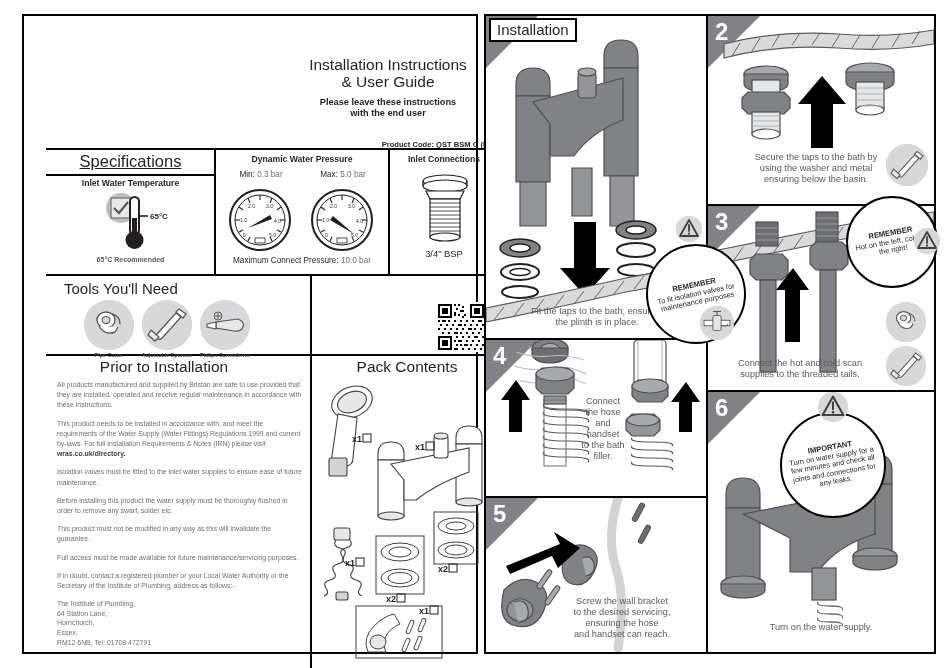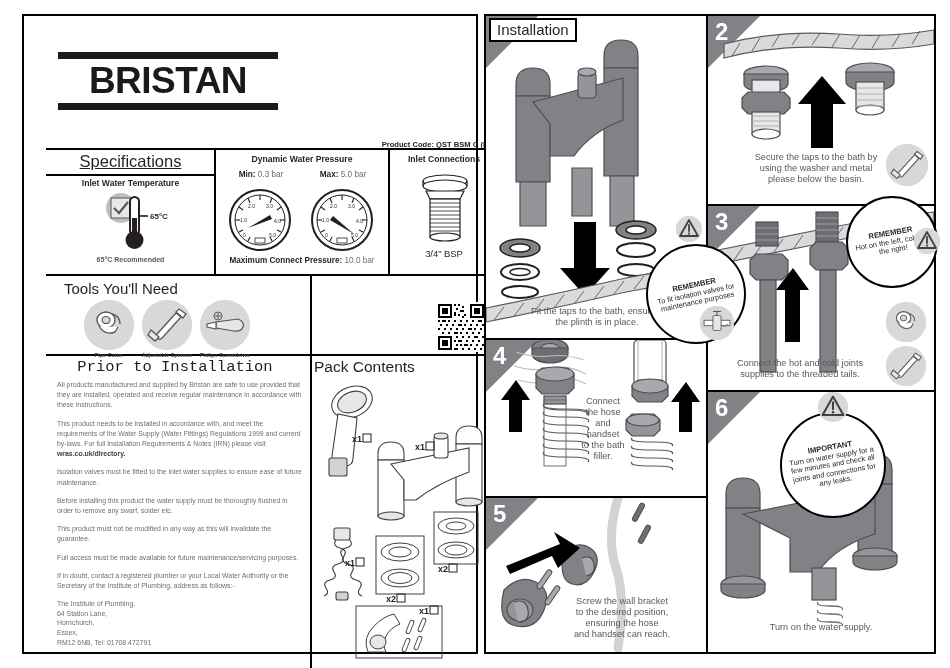--- a/index.html
+++ b/index.html
@@ -27,21 +27,21 @@
   .vr{position:absolute;background:#000;width:2px;}
 
   
   #spec-title{left:24px;top:136px;width:165px;text-align:center;font-size:16.5px;text-decoration:underline;}
   #spec-sub{left:24px;top:162px;width:165px;text-align:center;font-size:8.6px;font-weight:bold;}
   #spec-note{left:24px;top:240px;width:165px;text-align:center;font-size:7px;font-weight:bold;color:#58595b;}
   #dwp-title{left:196px;top:138px;width:164px;text-align:center;font-size:8.6px;font-weight:bold;}
   #dwp-min{left:196px;top:154px;width:82px;text-align:center;font-size:8.2px;}
   #dwp-max{left:278px;top:154px;width:82px;text-align:center;font-size:8.2px;}
   #dwp-static{left:190px;top:240px;width:176px;text-align:center;font-size:8.2px;}
-  .lbl-b{font-weight:bold;color:#231f20;}
+  .lbl-b{font-weight:normal;color:#231f20;}
   #inlet-title{left:366px;top:138px;width:108px;text-align:center;font-size:8.6px;font-weight:bold;}
   #inlet-size{left:366px;top:232px;width:108px;text-align:center;font-size:9.4px;}
 
   
   #thermo{left:78px;top:176px;width:80px;height:62px;}
   
   .gauge{position:absolute;top:172px;width:64px;height:64px;}
   #gauge-min{left:204px;}
   #gauge-max{left:286px;}
 
@@ -52,26 +52,26 @@
   #tools-title{left:30px;top:264px;font-size:15px;margin-left:10px;}
   .tool{position:absolute;top:284px;width:50px;height:50px;border-radius:50%;background:#d7d8da;}
   #tool-1{left:60px;} #tool-2{left:118px;} #tool-3{left:176px;}
   .tool-lbl{position:absolute;top:336px;width:74px;text-align:center;font-size:5.4px;font-weight:bold;color:#414042;}
   #tool-lbl-1{left:48px;} #tool-lbl-2{left:106px;} #tool-lbl-3{left:164px;}
   #spare-title{left:290px;top:266px;width:186px;text-align:center;font-size:15.5px;}
   #spare-text{left:292px;top:288px;width:112px;text-align:center;font-size:7.4px;line-height:10px;color:#6d6e71;}
   #qr{left:412px;top:286px;width:50px;height:50px;}
 
   
-  #prior-title{left:20px;top:342px;width:262px;text-align:center;font-size:15.5px;font-family:Liberation Mono, monospace;}
+  #prior-title{left:9px;top:342px;width:262px;text-align:center;font-size:15.5px;}
   #prior-body{left:33px;top:364px;width:248px;font-size:6.9px;line-height:10.2px;color:#6d6e71;}
   #prior-body p{margin:0 0 8px 0;}
   #prior-body .addr{line-height:9.6px;}
   #prior-body b{color:#414042;}
-  #pack-title{left:290px;top:342px;width:186px;font-size:15.5px;}
+  #pack-title{left:290px;top:342px;width:186px;text-align:center;font-size:15.5px;}
   #pack-art{left:292px;top:364px;width:184px;height:282px;}
 
   
   #right-sheet{left:484px;top:14px;width:452px;height:640px;border:2px solid #000;background:#fff;}
   .panel{position:absolute;box-sizing:border-box;background:#fff;overflow:hidden;}
   .panel .corner{position:absolute;left:0;top:0;width:0;height:0;border-top:52px solid #808285;border-right:52px solid transparent;}
   .panel .num{position:absolute;left:7px;top:2px;font-size:24px;font-weight:bold;color:#fff;z-index:3;}
   .cap{position:absolute;text-align:center;font-size:9.2px;line-height:11px;color:#58595b;}
 
   #installation-tag{left:489px;top:18px;z-index:9;border:2px solid #000;background:#fff;padding:1px 6px 2px 6px;font-size:15px;}
@@ -94,26 +94,27 @@
   .circ-icon{position:absolute;border-radius:50%;background:#d7d8da;z-index:11;}
   svg{overflow:visible;}
 </style>
 </head>
 <body>
 
 <div class="page">
 
   <div class="bx" id="left-sheet">
 
-    <div class="bx" id="brand-block">
-      <div class="brand-rule"></div>
-      <div class="brand-word">BRISTAN</div>
-      <div class="brand-rule"></div>
-    </div>
-
+
+    <div class="bx" id="title-block">
+      <div class="t-main">Installation Instructions</div>
+      <div class="t-main">&amp; User Guide</div>
+      <div class="t-sub">Please leave these instructions</div>
+      <div class="t-sub" style="margin-top:0">with the end user</div>
+    </div>
 
     <div class="bx" id="product-code">Product Code: QST BSM C (DS)</div>
 
     <div class="hr" style="left:22px;top:132px;width:456px;"></div>
     <div class="hr" style="left:22px;top:258px;width:456px;"></div>
     <div class="hr" style="left:22px;top:338px;width:456px;"></div>
     <div class="vr" style="left:190px;top:132px;height:126px;"></div>
     <div class="vr" style="left:364px;top:132px;height:126px;"></div>
     <div class="vr" style="left:286px;top:258px;height:396px;"></div>
     <div class="hr" style="left:22px;top:158px;width:168px;"></div>
@@ -528,21 +529,21 @@
           <line x1="148" y1="84" x2="176" y2="84"></line>
             <line x1="148" y1="90" x2="176" y2="90"></line>
         </g>
       </g>
 
       <path d="M114 60 l24 28 h-13 v44 h-22 v-44 h-13 z" fill="#000"></path>
     </svg>
     <div class="cap" style="left:23px;top:136px;width:170px;">
       <div>Secure the taps to the bath by</div>
       <div>using the washer and metal</div>
-      <div>please below the basin.</div>
+      <div>ensuring below the basin.</div>
     </div>
     <div class="circ-icon" style="left:178px;top:128px;width:42px;height:42px;">
       <svg width="42" height="42" viewBox="0 0 50 50">
         <circle cx="25" cy="25" r="25" fill="#d7d8da"></circle>
         <path d="M8 33 l6 5 q4 3 7 -1 l18 -20 l-5 -4 l-18 20 q-3 4 -8 0 z" fill="#fff" stroke="#58595b" stroke-width="1.3"></path>
         <path d="M9 30 l8 7 l-4 4 l-7 -6 z" fill="#e6e7e8" stroke="#58595b" stroke-width="1.3"></path>
         <path d="M34 12 l7 6 l3 -4 l-7 -5 z" fill="#fff" stroke="#58595b" stroke-width="1.3"></path>
       </svg>
     </div>
   </div>
@@ -582,21 +583,21 @@
             <line x1="108" y1="24" x2="130" y2="24"></line>
             <line x1="108" y1="30" x2="130" y2="30"></line>
           </g>
         <path d="M102 42 l6 -6 h26 l6 6 v16 l-6 6 h-26 l-6 -6 z" fill="#808285"></path>
         <rect x="112" y="64" width="16" height="102" fill="#808285"></rect>
       </g>
 
       <path d="M88 62 l16 22 h-9 v52 h-15 v-52 h-9 z" fill="#000" transform="translate(-3,0)"></path>
     </svg>
     <div class="cap" style="left:4px;top:152px;width:176px;">
-      <div>Connect the hot and cold joints</div>
+      <div>Connect the hot and cold scan</div>
       <div>supplies to the threaded tails.</div>
     </div>
     <div class="circ-icon" style="left:178px;top:96px;width:40px;height:40px;">
       <svg width="40" height="40" viewBox="0 0 50 50">
         <circle cx="25" cy="25" r="25" fill="#d7d8da"></circle>
         <ellipse cx="22" cy="20" rx="9" ry="8" fill="#fff" stroke="#58595b" stroke-width="1.4"></ellipse>
         <ellipse cx="22" cy="20" rx="4" ry="3.5" fill="#d7d8da" stroke="#58595b" stroke-width="1.2"></ellipse>
         <path d="M15 26 q6 10 16 6 l3 -5" fill="#fff" stroke="#58595b" stroke-width="1.4"></path>
         <path d="M28 14 q8 2 8 10" fill="none" stroke="#58595b" stroke-width="1.4"></path>
       </svg>
@@ -693,21 +694,21 @@
 
       <g fill="#a7a9ac" stroke="#4d4f53" stroke-width="1">
         <rect x="56" y="70" width="5" height="22" rx="2.5" transform="rotate(35 58 81)"></rect>
         <rect x="64" y="86" width="5" height="22" rx="2.5" transform="rotate(35 66 97)"></rect>
       </g>
 
       <path d="M20 68 l54 -22 l-6 -12 l26 16 l-22 20 l-6 -12 l-42 18 z" fill="#000"></path>
     </svg>
     <div class="cap" style="left:56px;top:98px;width:160px;">
       <div>Screw the wall bracket</div>
-      <div>to the desired position,</div>
+      <div>to the desired servicing,</div>
       <div>ensuring the hose</div>
       <div>and handset can reach.</div>
     </div>
   </div>
 
   <div class="panel" id="p6">
     <div class="corner"></div>
     <div class="num">6</div>
     <svg width="226" height="260" viewBox="0 0 226 260" style="position:absolute;left:0;top:0">
       <g stroke="#4d4f53" stroke-width="1.2">

